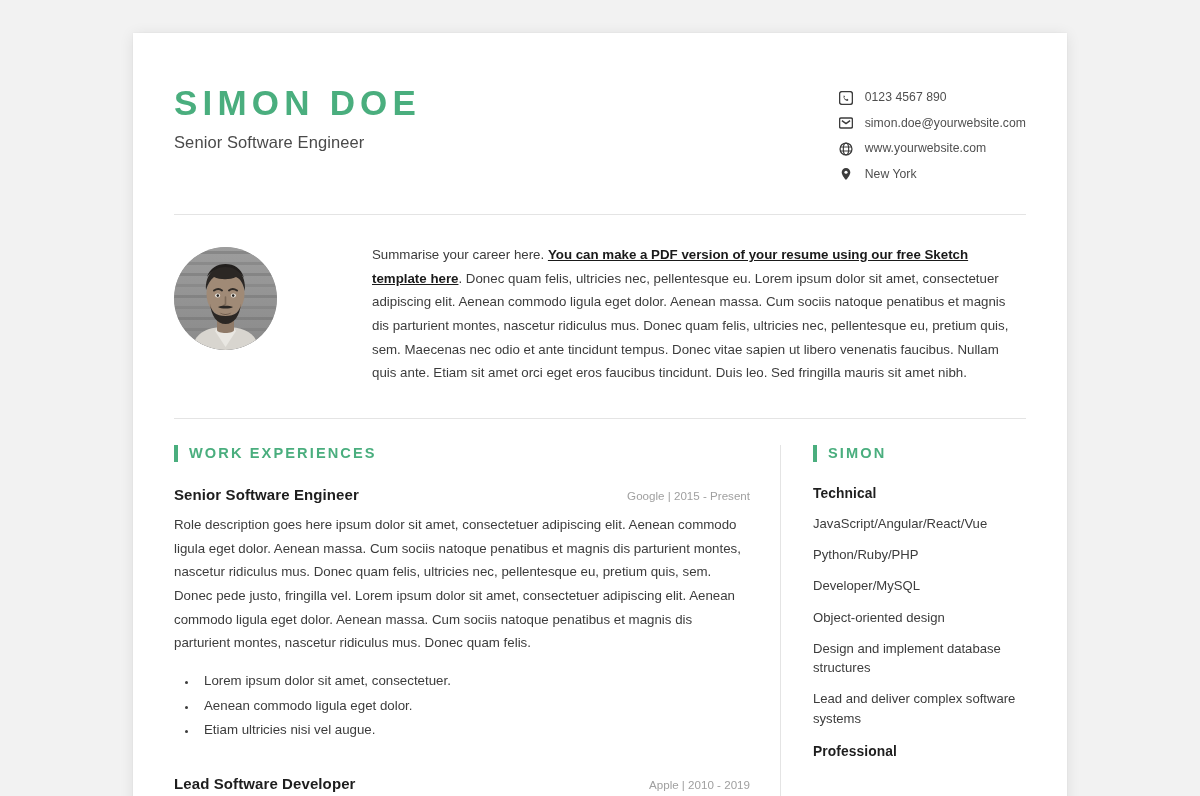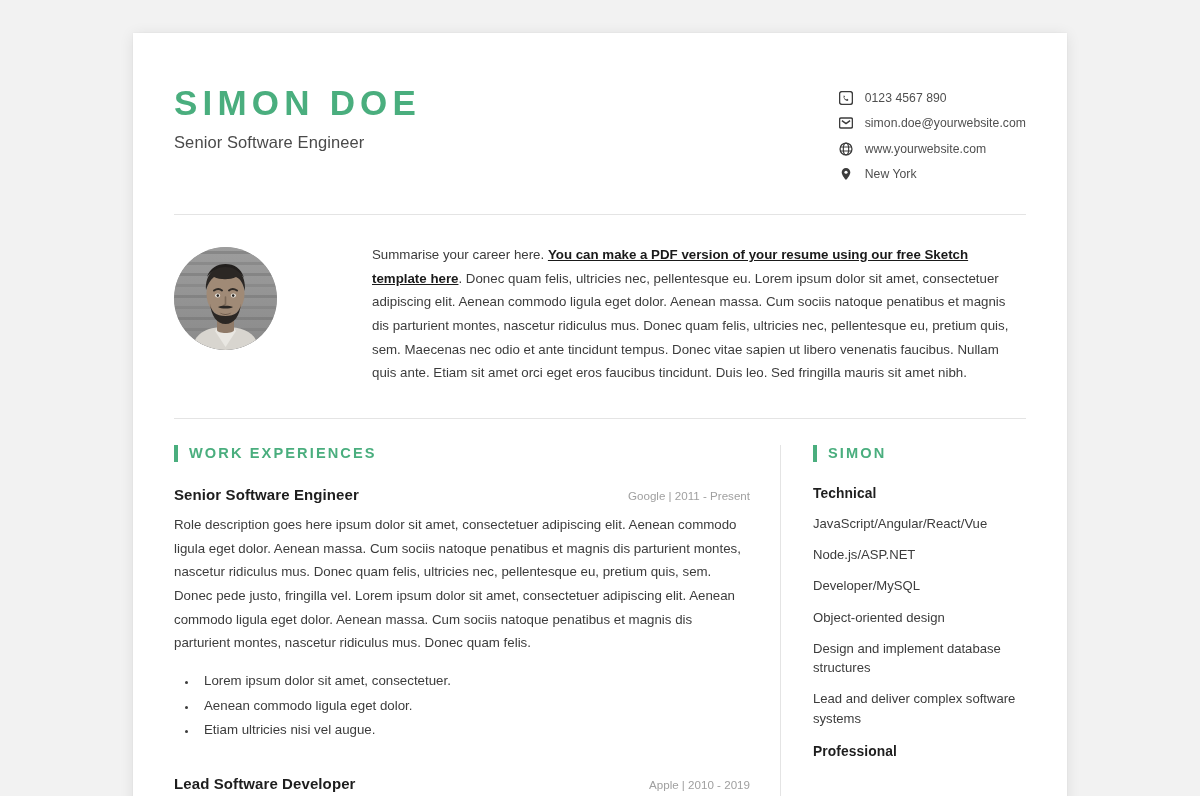--- a/index.html
+++ b/index.html
@@ -45,21 +45,21 @@
     font-size: 16.5px;
     color: #4a4a4a;
     font-weight: normal;
     letter-spacing: 0.1px;
   }
 
   .contact { padding-top: 5px; }
 
   .contact-row {
     display: flex;
-    align-items: center;
+    align-items: flex-start;
     margin-bottom: 10.5px;
   }
 
   .contact-icon {
     width: 15px;
     height: 15px;
     margin-right: 11px;
     display: flex;
     align-items: center;
     justify-content: center;
@@ -332,21 +332,21 @@
 
     <div class="main-col">
       <div class="section-head">
         <span class="section-bar"></span>
         <span class="section-title">WORK EXPERIENCES</span>
       </div>
 
       <div class="job">
         <div class="job-head">
           <span class="job-title">Senior Software Engineer</span>
-          <span class="job-meta">Google | 2011 - Present</span>
+          <span class="job-meta">Google | 2015 - Present</span>
         </div>
         <div class="job-desc">Role description goes here ipsum dolor sit amet, consectetuer adipiscing elit. Aenean commodo ligula eget dolor. Aenean massa. Cum sociis natoque penatibus et magnis dis parturient montes, nascetur ridiculus mus. Donec quam felis, ultricies nec, pellentesque eu, pretium quis, sem. Donec pede justo, fringilla vel. Lorem ipsum dolor sit amet, consectetuer adipiscing elit. Aenean commodo ligula eget dolor. Aenean massa. Cum sociis natoque penatibus et magnis dis parturient montes, nascetur ridiculus mus. Donec quam felis.</div>
         <ul class="job-bullets">
           <li>Lorem ipsum dolor sit amet, consectetuer.</li>
           <li>Aenean commodo ligula eget dolor.</li>
           <li>Etiam ultricies nisi vel augue.</li>
         </ul>
       </div>
 
       <div class="job-gap"></div>
@@ -364,21 +364,21 @@
 
     <div class="side-col">
       <div class="section-head">
         <span class="section-bar"></span>
         <span class="section-title">SIMON</span>
       </div>
 
       <div class="skill-group">
         <div class="skill-group-title">Technical</div>
         <div class="skill-item">JavaScript/Angular/React/Vue</div>
-        <div class="skill-item">Node.js/ASP.NET</div>
+        <div class="skill-item">Python/Ruby/PHP</div>
         <div class="skill-item">Developer/MySQL</div>
         <div class="skill-item">Object-oriented design</div>
         <div class="skill-item">Design and implement database structures</div>
         <div class="skill-item">Lead and deliver complex software systems</div>
       </div>
 
       <div class="skill-group">
         <div class="skill-group-title">Professional</div>
 
       </div>

